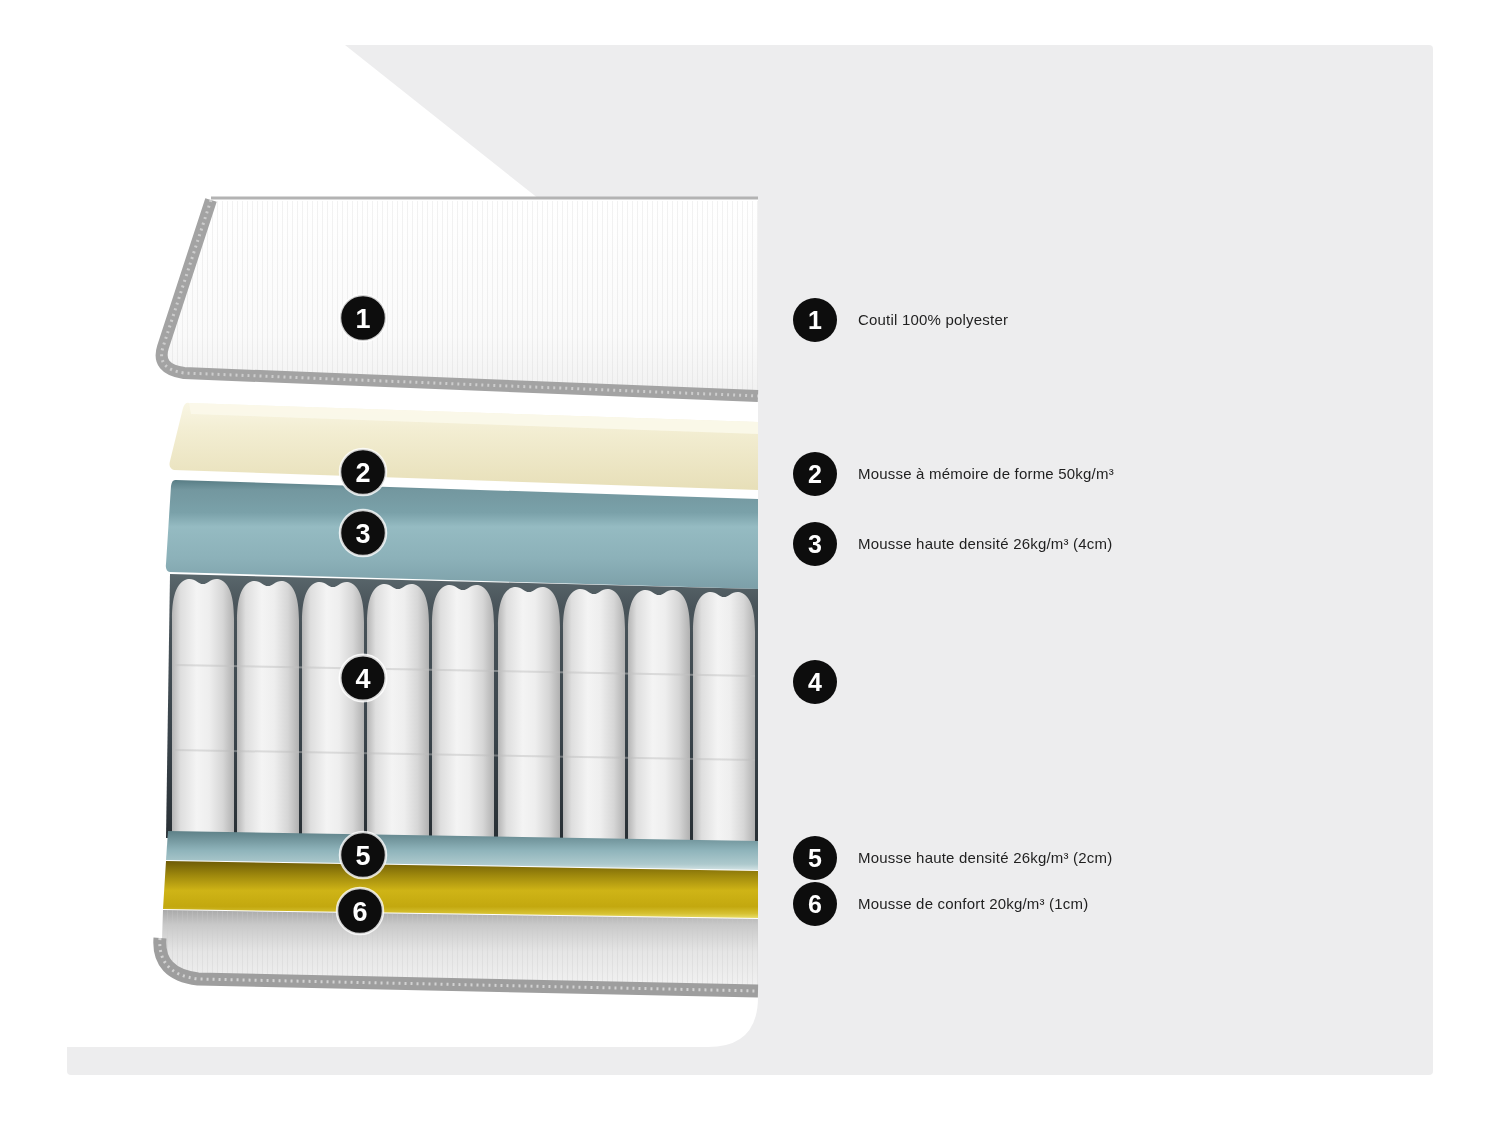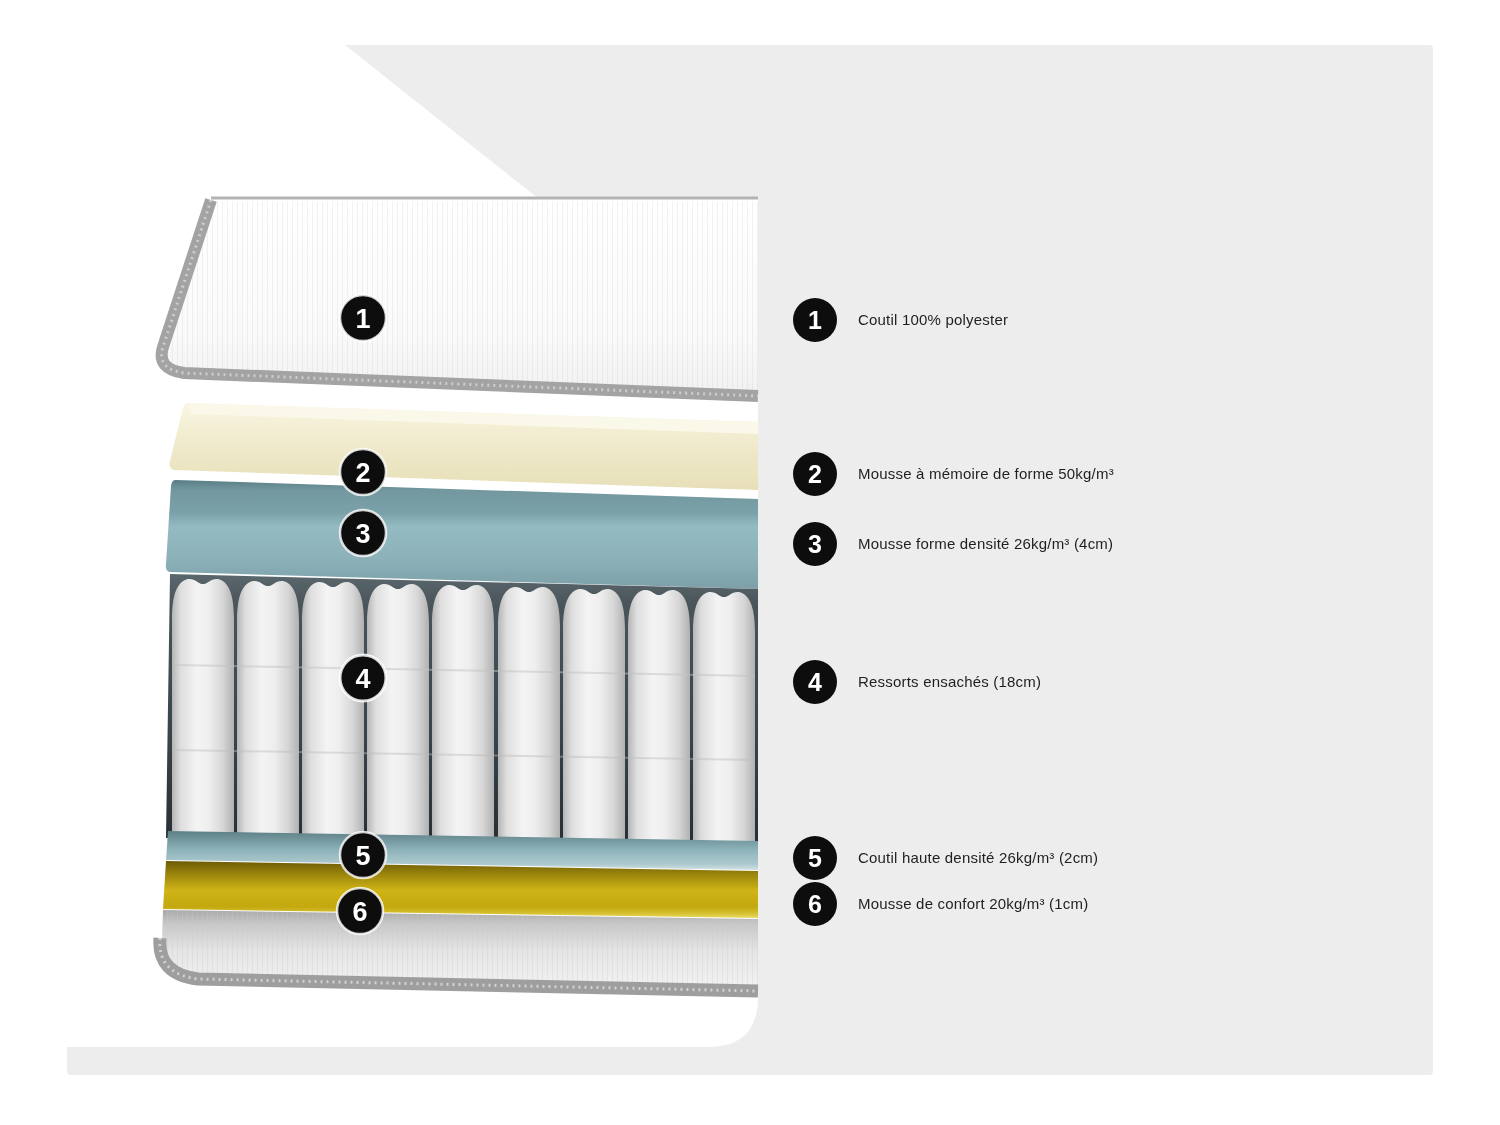--- a/index.html
+++ b/index.html
@@ -192,31 +192,30 @@
 
   <div class="legend-row" style="top:452px">
     <div class="legend-badge">2</div>
     <div class="legend-label">
       <span class="line">Mousse à mémoire de forme 50kg/m³</span>
     </div>
   </div>
 
   <div class="legend-row" style="top:522px">
     <div class="legend-badge">3</div>
-    <div class="legend-label">Mousse forme densité 26kg/m³ (4cm)</div>
+    <div class="legend-label">Mousse haute densité 26kg/m³ (4cm)</div>
   </div>
 
   <div class="legend-row" style="top:660px">
     <div class="legend-badge">4</div>
-    <div class="legend-label">Ressorts ensachés (18cm)</div>
   </div>
 
   <div class="legend-row" style="top:836px">
     <div class="legend-badge">5</div>
-    <div class="legend-label">Coutil haute densité 26kg/m³ (2cm)</div>
+    <div class="legend-label">Mousse haute densité 26kg/m³ (2cm)</div>
   </div>
 
   <div class="legend-row" style="top:882px">
     <div class="legend-badge">6</div>
     <div class="legend-label">Mousse de confort 20kg/m³ (1cm)</div>
   </div>
 
 </div>
 
 </body></html>

